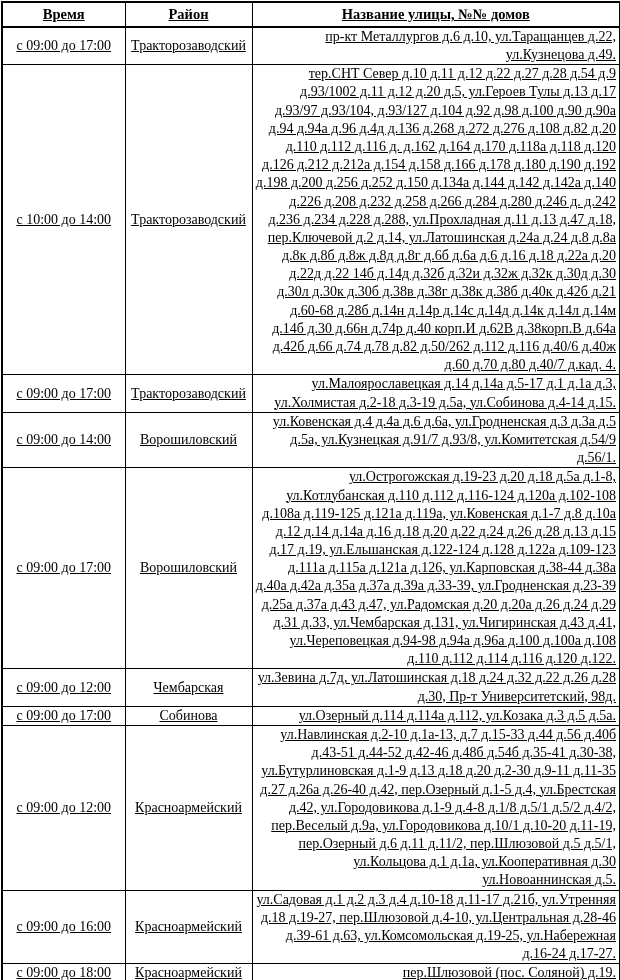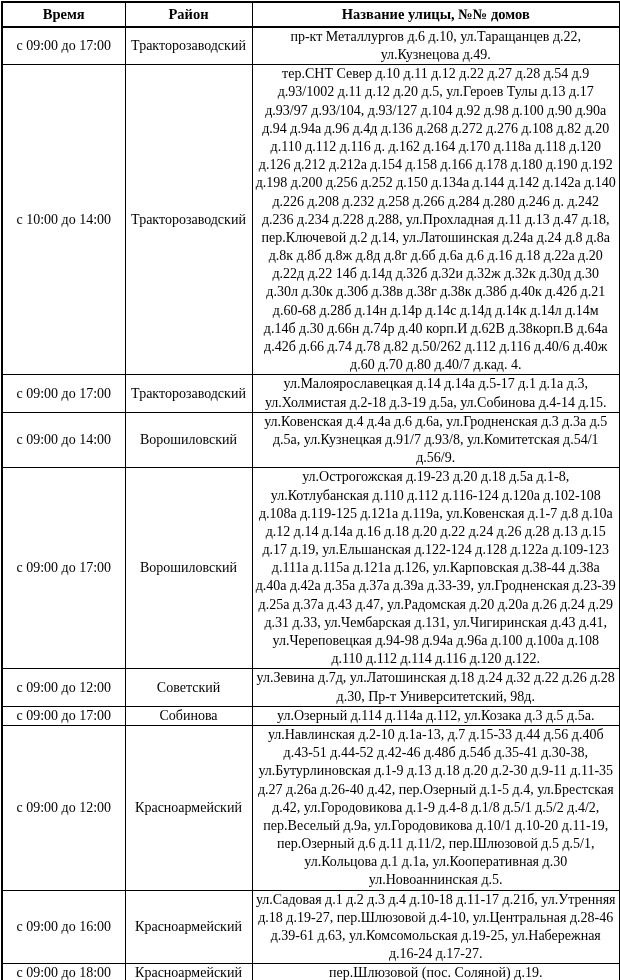--- a/index.html
+++ b/index.html
@@ -22,38 +22,39 @@
   }
   table.schedule col.c1 { width: 123px; }
   table.schedule col.c2 { width: 127px; }
   table.schedule col.c3 { width: 368px; }
   table.schedule th,
   table.schedule td {
     border: 1px solid #000000;
     padding: 0 3px;
     line-height: 1.3;
     word-wrap: break-word;
+    text-decoration: underline;
   }
   table.schedule { border: 2px solid #000000; }
   table.schedule thead th {
     font-weight: bold;
     font-size: 14.5px;
     text-align: center;
     vertical-align: middle;
     padding: 2px 3px;
     border-bottom-width: 2px;
   }
   td.time-cell,
   td.district-cell {
     text-align: center;
     vertical-align: middle;
     white-space: nowrap;
   }
   td.streets-cell {
-    text-align: center;
+    text-align: right;
     vertical-align: middle;
     padding: 1px 3px;
   }
 </style>
 </head>
 <body>
 
 <table class="schedule">
   <colgroup>
     <col class="c1">
@@ -79,30 +80,30 @@
       <td class="streets-cell">тер.СНТ Север д.10 д.11 д.12 д.22 д.27 д.28 д.54 д.9 д.93/1002 д.11 д.12 д.20 д.5, ул.Героев Тулы  д.13 д.17 д.93/97 д.93/104, д.93/127 д.104 д.92 д.98 д.100 д.90 д.90а д.94 д.94а д.96 д.4д д.136 д.268 д.272 д.276 д.108 д.82 д.20 д.110 д.112 д.116 д. д.162 д.164 д.170 д.118а д.118 д.120 д.126 д.212 д.212а д.154 д.158 д.166 д.178 д.180 д.190 д.192 д.198 д.200 д.256 д.252 д.150 д.134а д.144 д.142 д.142а д.140 д.226 д.208 д.232 д.258 д.266 д.284 д.280 д.246 д. д.242 д.236 д.234 д.228 д.288, ул.Прохладная д.11 д.13 д.47 д.18, пер.Ключевой д.2 д.14, ул.Латошинская д.24а д.24 д.8 д.8а д.8к д.8б д.8ж д.8д д.8г д.6б д.6а д.6 д.16 д.18 д.22а д.20 д.22д д.22 14б д.14д д.32б д.32и д.32ж д.32к д.30д д.30 д.30л д.30к д.30б д.38в д.38г д.38к д.38б д.40к д.42б д.21 д.60-68 д.28б д.14н д.14р д.14с д.14д д.14к д.14л д.14м д.14б д.30 д.66н д.74р д.40 корп.И д.62В д.38корп.В д.64а д.42б д.66 д.74 д.78 д.82 д.50/262 д.112 д.116 д.40/6 д.40ж д.60 д.70 д.80 д.40/7 д.кад. 4.</td>
     </tr>
     <tr>
       <td class="time-cell">с 09:00 до 17:00</td>
       <td class="district-cell">Тракторозаводский</td>
       <td class="streets-cell">ул.Малоярославецкая д.14 д.14а д.5-17 д.1 д.1а д.3, ул.Холмистая д.2-18 д.3-19 д.5а, ул.Собинова д.4-14 д.15.</td>
     </tr>
     <tr>
       <td class="time-cell">с 09:00 до 14:00</td>
       <td class="district-cell">Ворошиловский</td>
-      <td class="streets-cell">ул.Ковенская д.4 д.4а д.6 д.6а, ул.Гродненская д.3 д.3а д.5 д.5а, ул.Кузнецкая д.91/7 д.93/8, ул.Комитетская д.54/1 д.56/9.</td>
+      <td class="streets-cell">ул.Ковенская д.4 д.4а д.6 д.6а, ул.Гродненская д.3 д.3а д.5 д.5а, ул.Кузнецкая д.91/7 д.93/8, ул.Комитетская д.54/9 д.56/1.</td>
     </tr>
     <tr>
       <td class="time-cell">с 09:00 до 17:00</td>
       <td class="district-cell">Ворошиловский</td>
       <td class="streets-cell">ул.Острогожская д.19-23 д.20 д.18 д.5а д.1-8, ул.Котлубанская д.110 д.112 д.116-124 д.120а д.102-108 д.108а д.119-125 д.121а д.119а, ул.Ковенская д.1-7 д.8 д.10а д.12 д.14 д.14а д.16 д.18 д.20 д.22 д.24 д.26 д.28 д.13 д.15 д.17 д.19, ул.Ельшанская д.122-124 д.128 д.122а д.109-123 д.111а д.115а д.121а д.126, ул.Карповская д.38-44 д.38а д.40а д.42а д.35а д.37а д.39а д.33-39, ул.Гродненская д.23-39 д.25а д.37а д.43 д.47, ул.Радомская д.20 д.20а д.26 д.24 д.29 д.31 д.33, ул.Чембарская д.131, ул.Чигиринская д.43 д.41, ул.Череповецкая д.94-98 д.94а д.96а д.100 д.100а д.108 д.110 д.112 д.114 д.116 д.120 д.122.</td>
     </tr>
     <tr>
       <td class="time-cell">с 09:00 до 12:00</td>
-      <td class="district-cell">Советский</td>
+      <td class="district-cell">Чембарская</td>
       <td class="streets-cell">ул.Зевина д.7д, ул.Латошинская д.18 д.24 д.32 д.22 д.26 д.28 д.30, Пр-т Университетский, 98д.</td>
     </tr>
     <tr>
       <td class="time-cell">с 09:00 до 17:00</td>
       <td class="district-cell">Собинова</td>
       <td class="streets-cell">ул.Озерный д.114 д.114а д.112, ул.Козака д.3 д.5 д.5а.</td>
     </tr>
     <tr>
       <td class="time-cell">с 09:00 до 12:00</td>
       <td class="district-cell">Красноармейский</td>

